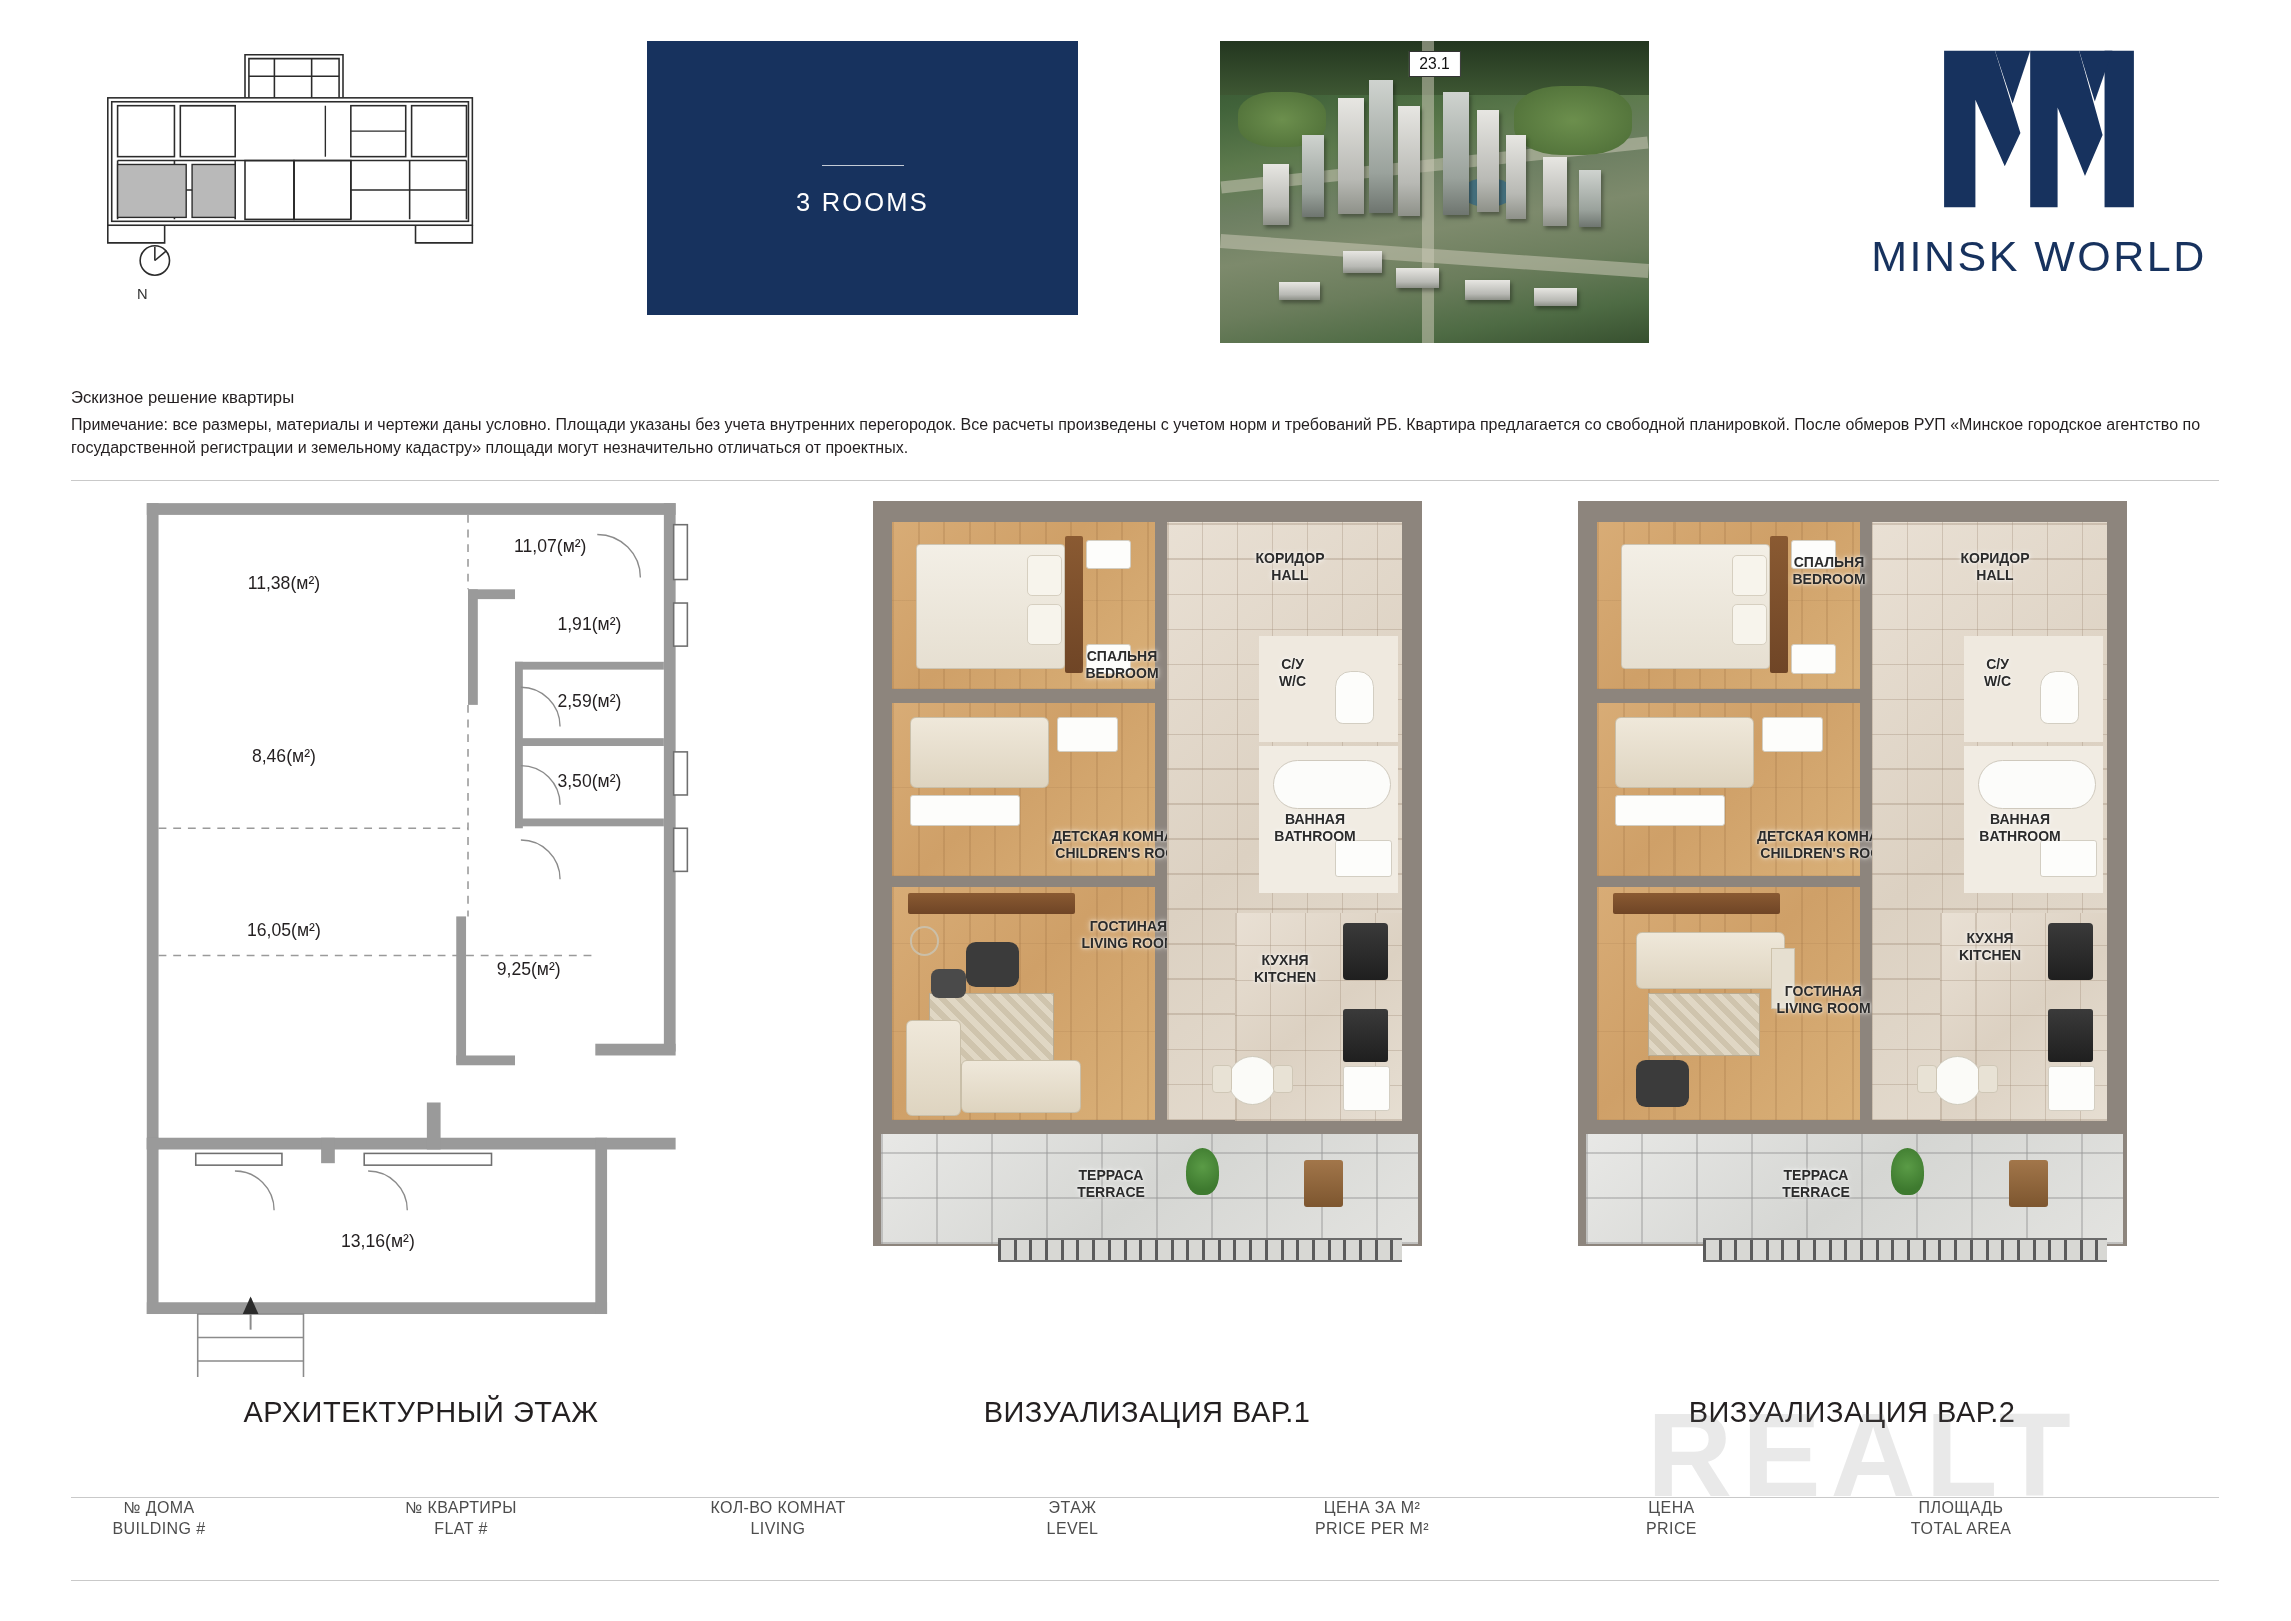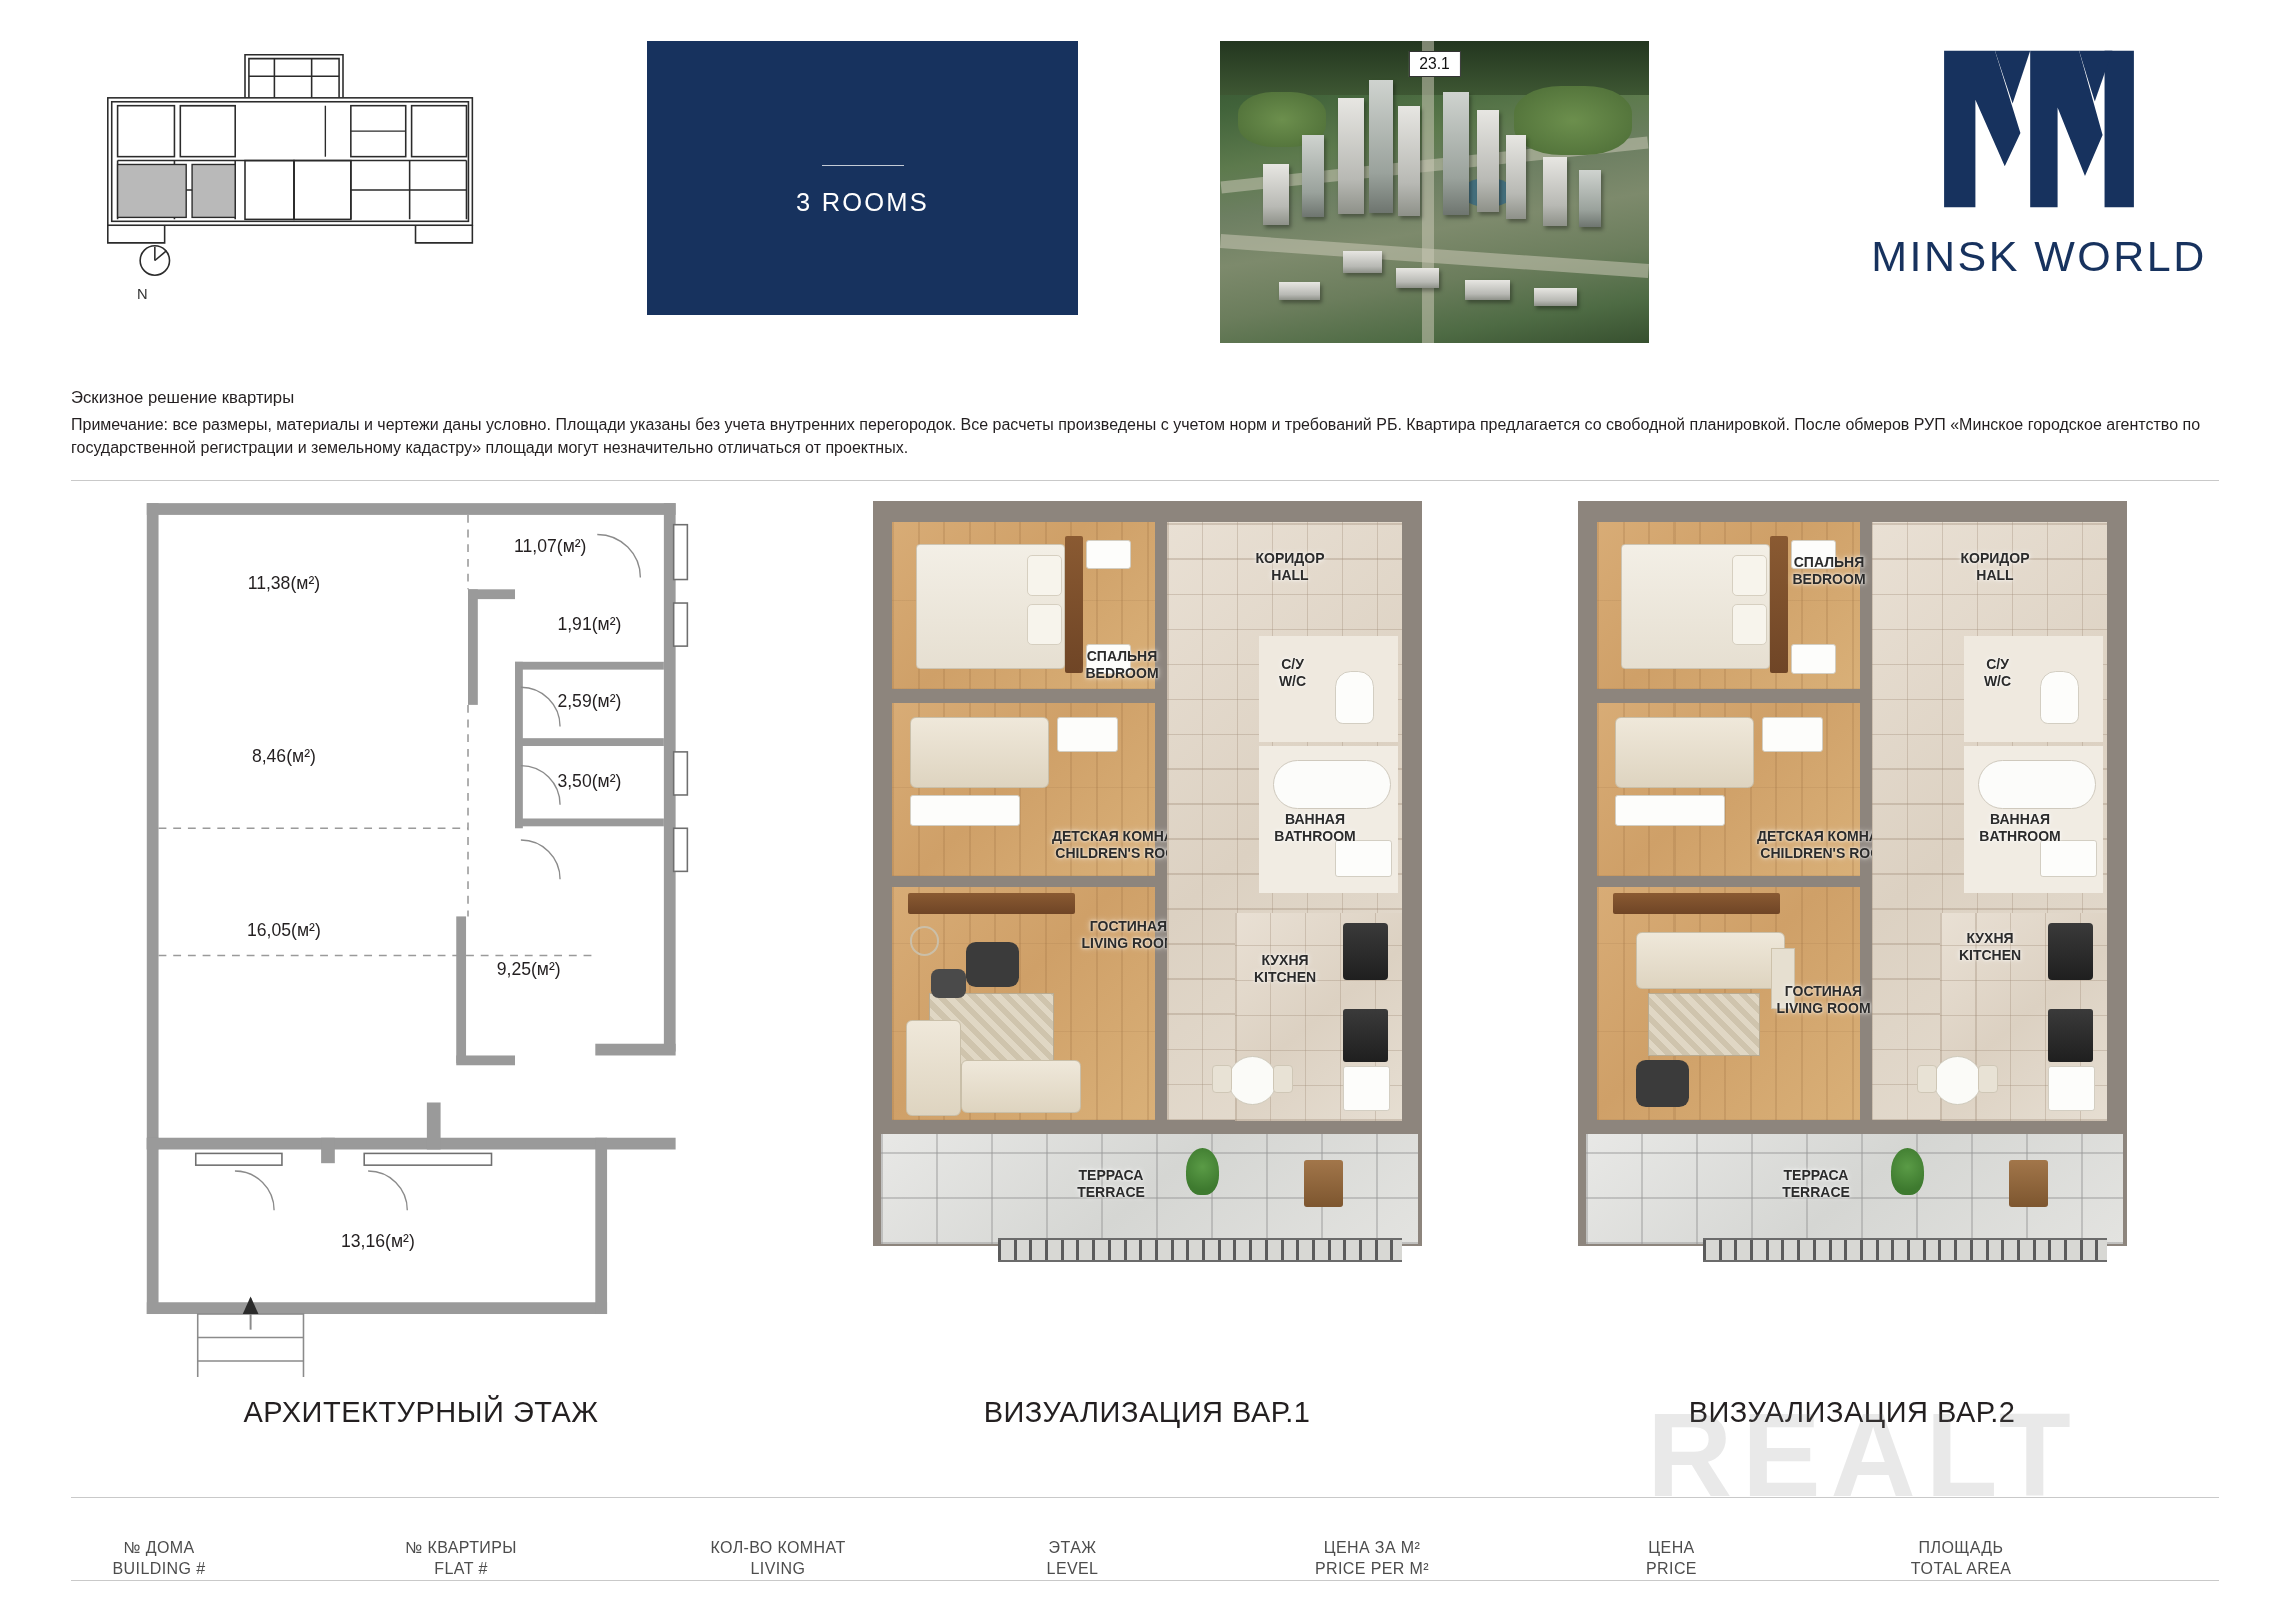--- a/index.html
+++ b/index.html
@@ -333,21 +333,21 @@
     height: 1px;
     background: #c9c9c9;
   }
   .footer {
     position: absolute;
     left: 71px;
     top: 1498px;
     width: 2148px;
     height: 82px;
     display: flex;
-    align-items: flex-end;
+    align-items: flex-start;
   }
   .f-cell {
     display: flex;
     flex-direction: column;
     align-items: center;
     justify-content: center;
     text-align: center;
     font-size: 16px;
     line-height: 1.3;
     color: #4d4d4d;

